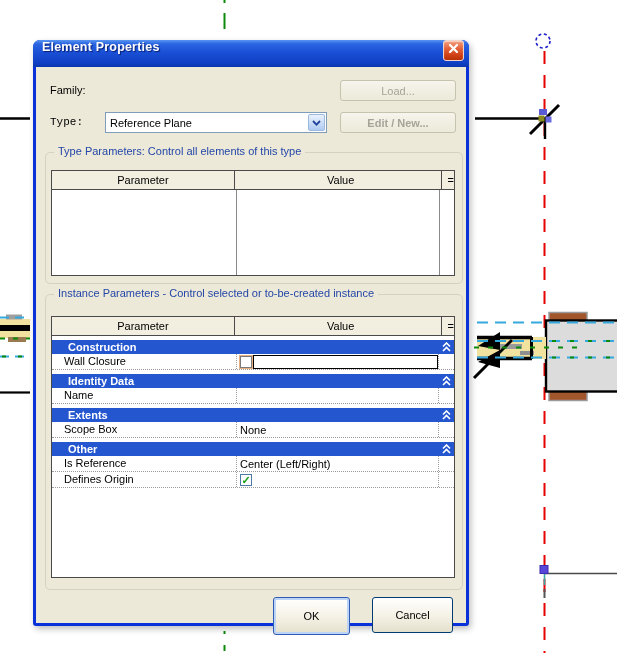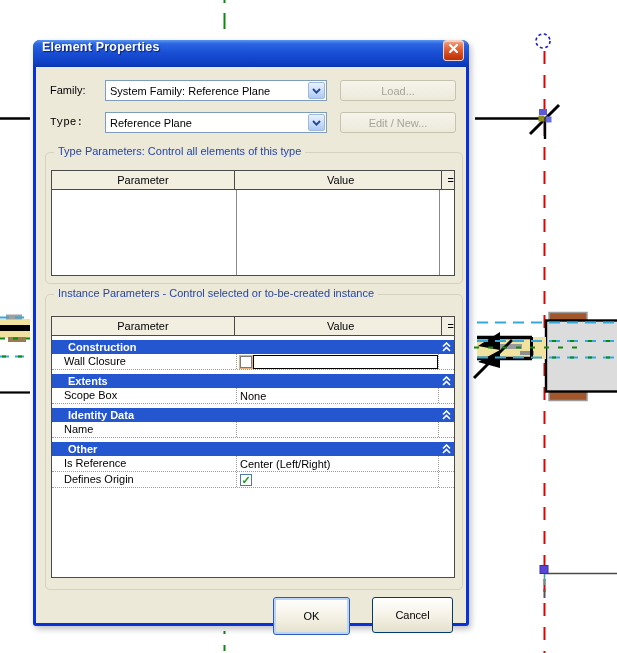--- a/index.html
+++ b/index.html
@@ -140,40 +140,32 @@
   <div class="titlebar">
     <span class="title">Element Properties</span>
     <div class="closebtn">
       <svg width="11" height="11" viewBox="0 0 11 11">
         <path d="M2 2 L9 9 M9 2 L2 9" stroke="#fff" stroke-width="2.2" stroke-linecap="round"></path>
       </svg>
     </div>
   </div>
 
   <label class="fldlabel" style="left:14px;top:41px;">Family:</label>
-  <div class="combo" style="left:69px;top:37px;">
-    <span class="val">System Family: Reference Plane</span>
-    <span class="drop">
-      <svg width="9" height="6" viewBox="0 0 9 6">
-        <path d="M1 1 L4.5 4.6 L8 1" fill="none" stroke="#21439c" stroke-width="1.8"></path>
-      </svg>
-    </span>
-  </div>
   <button class="btn" style="left:304px;top:37px;width:116px;">Load...</button>
 
   <label class="fldlabel" style="left:14px;top:73px;font-family:Liberation Mono, monospace;">Type:</label>
   <div class="combo" style="left:69px;top:69px;">
     <span class="val">Reference Plane</span>
     <span class="drop">
       <svg width="9" height="6" viewBox="0 0 9 6">
         <path d="M1 1 L4.5 4.6 L8 1" fill="none" stroke="#21439c" stroke-width="1.8"></path>
       </svg>
     </span>
   </div>
-  <button class="btn" style="left:304px;top:69px;width:116px;">Edit / New...</button>
+  <button class="btn" style="left:304px;top:69px;width:116px;font-weight:bold;">Edit / New...</button>
 
   <div class="groupbox" style="left:9px;top:109px;width:418px;height:132px;">
     <span class="glabel">Type Parameters: Control all elements of this type</span>
   </div>
   <div class="ptable" style="left:15px;top:127px;width:404px;height:106px;">
     <div class="phead">
         <div class="hc param">Parameter</div>
         <div class="hc value">Value</div>
         <div class="hc eq">=</div>
       </div>
@@ -204,45 +196,45 @@
             <div class="pc">Wall Closure</div>
             <div class="vc">
               <span class="cbox focus"></span>
               <span class="wallfield"></span>
             </div>
             <div class="ec"></div>
           </div>
         </div>
         <div class="sect">
           <div class="catrow">
+            <span class="cname">Identity Data</span>
+            <span class="cchev">
+              <svg width="9" height="10" viewBox="0 0 9 10">
+                <path d="M1 4.5 L4.5 1 L8 4.5 M1 9 L4.5 5.5 L8 9" fill="none" stroke="#fff" stroke-width="1.6"></path>
+              </svg>
+            </span>
+          </div>
+          <div class="prow">
+            <div class="pc">Name</div>
+            <div class="vc"></div>
+            <div class="ec"></div>
+          </div>
+        </div>
+        <div class="sect">
+          <div class="catrow">
             <span class="cname">Extents</span>
             <span class="cchev">
               <svg width="9" height="10" viewBox="0 0 9 10">
                 <path d="M1 4.5 L4.5 1 L8 4.5 M1 9 L4.5 5.5 L8 9" fill="none" stroke="#fff" stroke-width="1.6"></path>
               </svg>
             </span>
           </div>
           <div class="prow">
             <div class="pc">Scope Box</div>
             <div class="vc">None</div>
-            <div class="ec"></div>
-          </div>
-        </div>
-        <div class="sect">
-          <div class="catrow">
-            <span class="cname">Identity Data</span>
-            <span class="cchev">
-              <svg width="9" height="10" viewBox="0 0 9 10">
-                <path d="M1 4.5 L4.5 1 L8 4.5 M1 9 L4.5 5.5 L8 9" fill="none" stroke="#fff" stroke-width="1.6"></path>
-              </svg>
-            </span>
-          </div>
-          <div class="prow">
-            <div class="pc">Name</div>
-            <div class="vc"></div>
             <div class="ec"></div>
           </div>
         </div>
         <div class="sect">
           <div class="catrow">
             <span class="cname">Other</span>
             <span class="cchev">
               <svg width="9" height="10" viewBox="0 0 9 10">
                 <path d="M1 4.5 L4.5 1 L8 4.5 M1 9 L4.5 5.5 L8 9" fill="none" stroke="#fff" stroke-width="1.6"></path>
               </svg>

